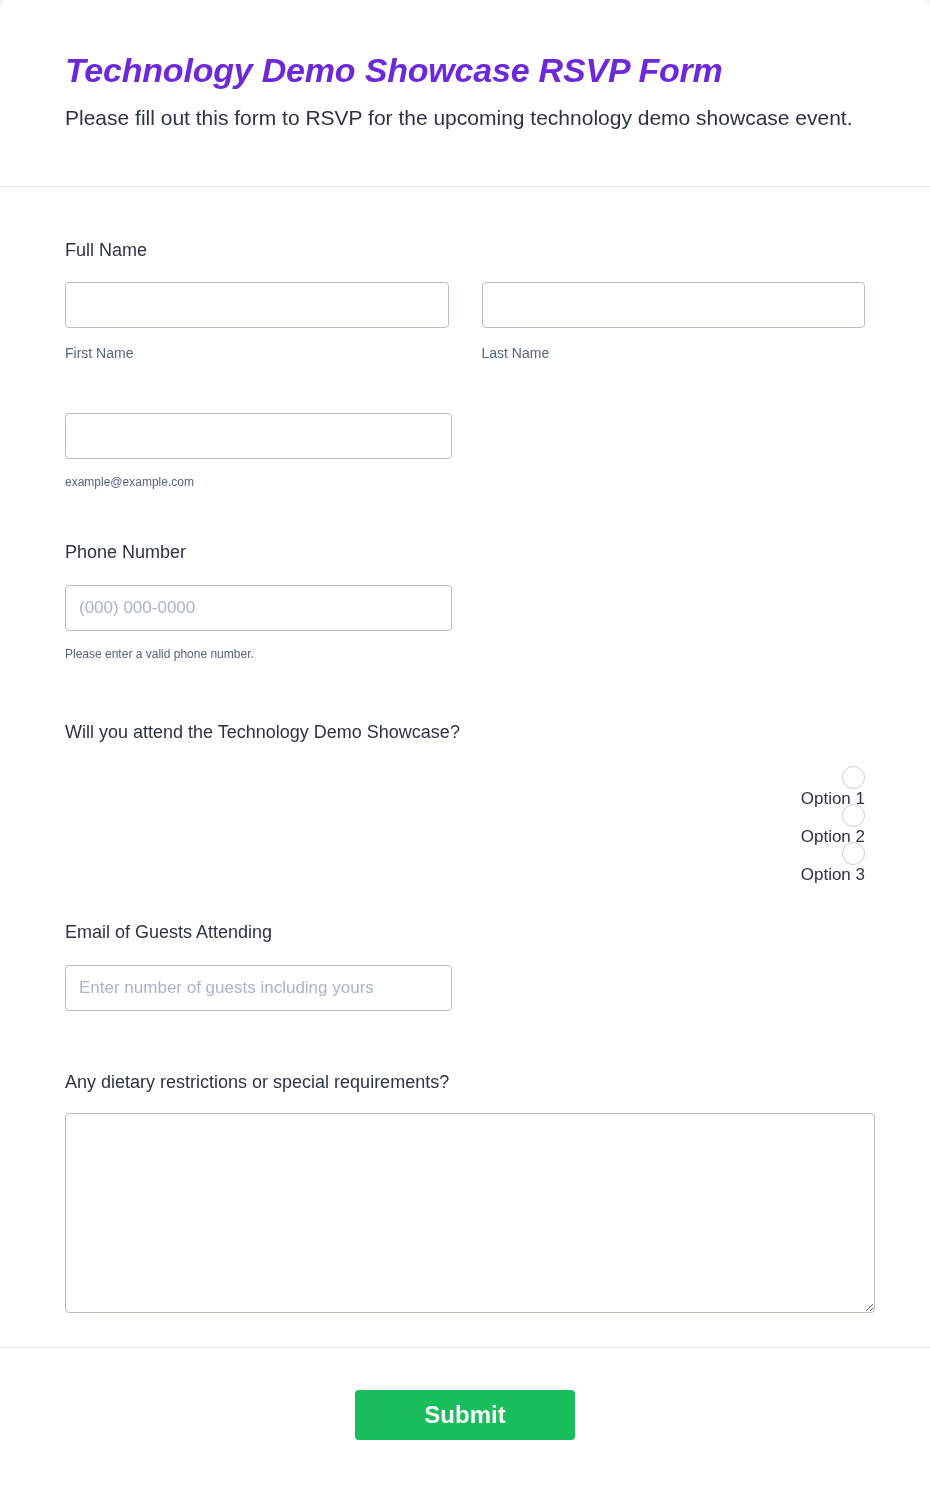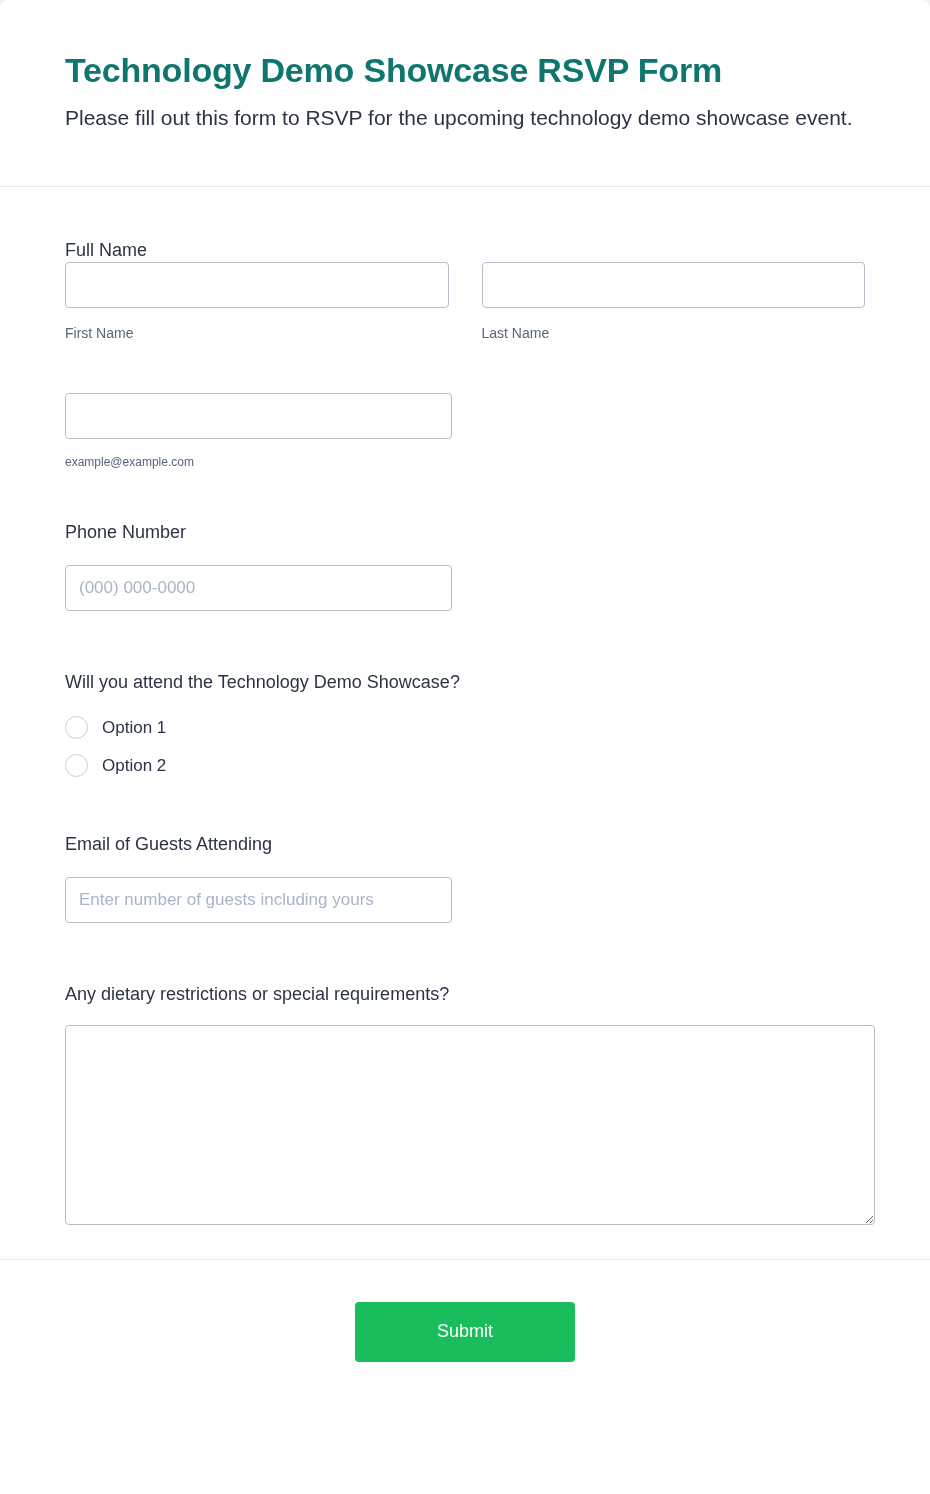--- a/index.html
+++ b/index.html
@@ -16,23 +16,24 @@
     overflow: hidden;
   }
   
   .form-header {
     padding: 50px 65px 0 65px;
     height: 186px;
   }
   .form-title {
     font-size: 34px;
     font-weight: 700;
-    color: #0f766e;
+    color: #6d28d9;
     letter-spacing: -0.2px;
     line-height: 1.2;
+    font-style: italic;
   }
   .form-subtitle {
     margin-top: 12px;
     font-size: 21px;
     font-weight: 400;
     color: #2c3345;
     line-height: 1.45;
   }
   .divider {
     border: none;
@@ -48,20 +49,21 @@
     font-size: 18px;
     font-weight: 500;
     color: #2c3345;
     line-height: 1.3;
   }
   .control-row { margin-top: 20px; }
   .name-grid {
     display: grid;
     grid-template-columns: 1fr 1fr;
     column-gap: 33px;
+    margin-top: 20px;
   }
   input[type="text"], textarea {
     font-family: "Liberation Sans", sans-serif;
     font-size: 17px;
     color: #2c3345;
     background: #ffffff;
     border: 1px solid #b8bec9;
     border-radius: 4px;
     outline: none;
     padding: 7px 13px;
@@ -78,24 +80,25 @@
   .hint {
     margin-top: 16px;
     font-size: 12px;
     font-weight: 400;
     color: #57647e;
   }
   
   .radio-group { margin-top: 22px; }
   .radio-row {
     display: flex;
-    align-items: center;
+    align-items: flex-end;
     height: 23px;
     margin-bottom: 15px;
     cursor: pointer;
+    flex-direction: column;
   }
   .radio-row:last-child { margin-bottom: 0; }
   .radio-circle {
     width: 23px;
     height: 23px;
     border: 1px solid #c8ced9;
     border-radius: 50%;
     background: #ffffff;
     flex: 0 0 auto;
   }
@@ -116,26 +119,26 @@
   .form-footer {
     margin-top: 30px;
     border-top: 1px solid #e8e8e8;
     padding: 42px 0 54px 0;
     text-align: center;
     background: #ffffff;
   }
   .submit-btn {
     display: inline-block;
     width: 220px;
-    height: 60px;
+    height: 50px;
     background: #19bd5c;
     color: #ffffff;
     font-family: "Liberation Sans", sans-serif;
-    font-size: 18px;
-    font-weight: 400;
+    font-size: 24px;
+    font-weight: 700;
     border: none;
     border-radius: 4px;
     cursor: pointer;
   }
 </style>
 </head>
 <body>
 
 <div class="card">
 
@@ -167,33 +170,38 @@
         <input type="text" class="input-medium" placeholder="" style="">
       </div>
       <div class="hint">example@example.com</div>
     </div>
 
     <div class="question">
       <div class="q-label">Phone Number</div>
       <div class="control-row">
         <input type="text" class="input-medium" placeholder="(000) 000-0000" style="">
       </div>
+      <div class="hint">Please enter a valid phone number.</div>
     </div>
 
     <div class="question" style="margin-top:60px;">
       <div class="q-label">Will you attend the Technology Demo Showcase?</div>
       <div class="radio-group">
         <div class="radio-row">
           <span class="radio-circle"></span>
           <span class="radio-label">Option 1</span>
         </div>
         <div class="radio-row">
           <span class="radio-circle"></span>
           <span class="radio-label">Option 2</span>
         </div>
+        <div class="radio-row">
+          <span class="radio-circle"></span>
+          <span class="radio-label">Option 3</span>
+        </div>
       </div>
     </div>
 
     <div class="question" style="margin-top:56px;">
       <div class="q-label">Email of Guests Attending</div>
       <div class="control-row">
         <input type="text" class="input-medium" placeholder="Enter number of guests including yours" style="">
       </div>
     </div>
 

